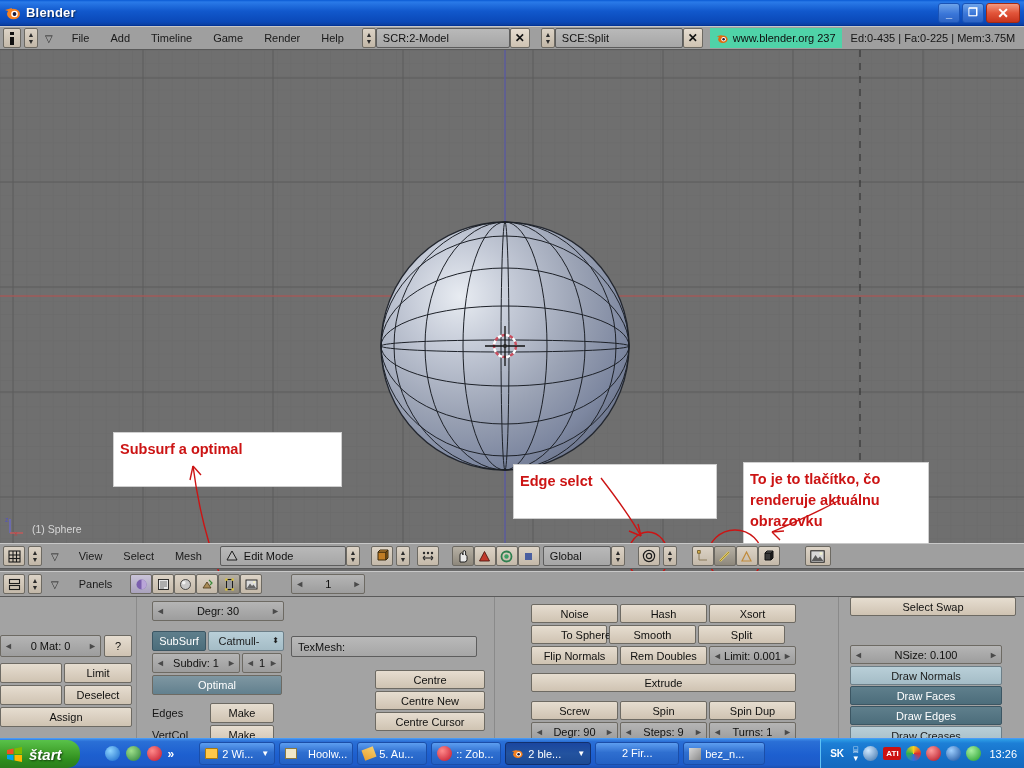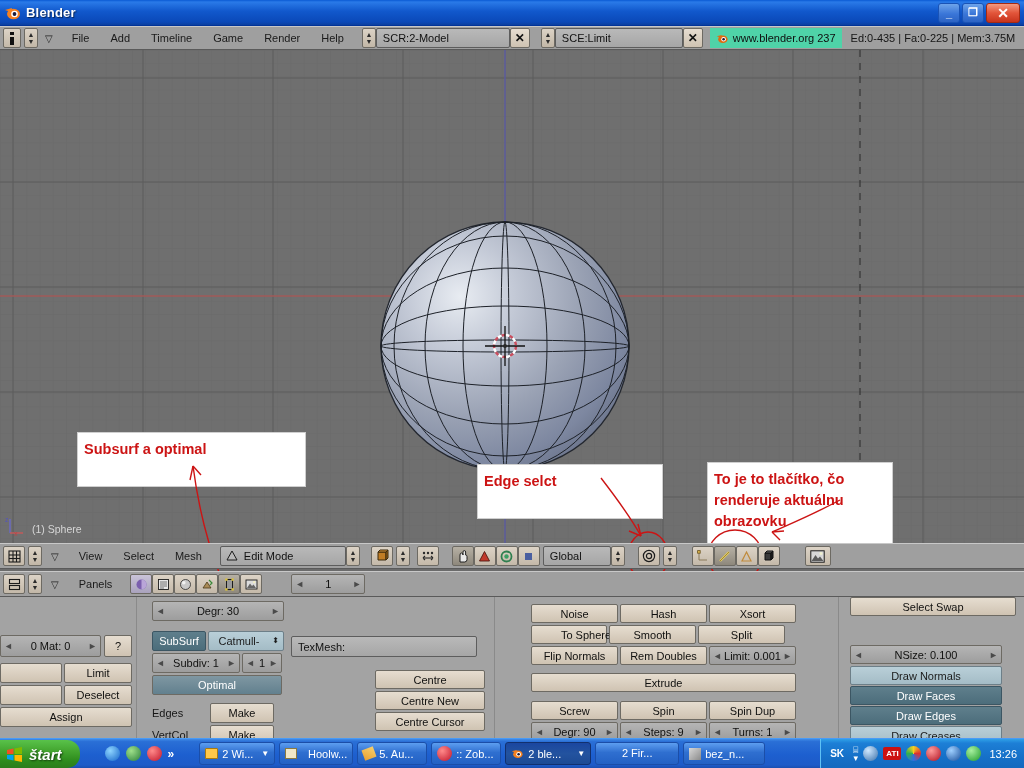--- a/index.html
+++ b/index.html
@@ -102,20 +102,21 @@
   #viewport{
     position:absolute;left:0;top:50px;width:1024px;height:493px;
     background:#6f6f6f; overflow:hidden;
   }
 
   
   .note{
     position:absolute;background:#fff;border:1px solid #cfcfcf;
     color:#cc1414;font-size:14.5px;font-weight:bold;line-height:21px;
     padding:6px 8px 4px 6px;
+    margin-left:36px;
   }
   .ann-svg{position:absolute;left:0;top:0;width:1024px;height:768px;pointer-events:none;}
 
   
   #panels{
     position:absolute;left:0;top:597px;width:1024px;height:141px;
     background:#a3a3a3;
   }
   .panel{ position:absolute; }
   .sep{ position:absolute; width:1px; top:0; bottom:0; background:#8a8a8a; }
@@ -207,21 +208,21 @@
         </div>
       <div class="field" style="width:134px;">SCR:2-Model</div>
       <div class="xbtn">✕</div>
     </div>
 
     <div style="display:flex;margin-left:8px;">
       <div class="stepper">
           <span>▲</span>
           <span>▼</span>
         </div>
-      <div class="field" style="width:128px;">SCE:Limit</div>
+      <div class="field" style="width:128px;">SCE:Split</div>
       <div class="xbtn">✕</div>
     </div>
 
     <div style="display:flex;align-items:center;gap:4px;background:#4fd3a8;height:20px;padding:0 6px;margin-left:4px;">
       <svg width="13" height="13" viewBox="0 0 18 18">
         <ellipse cx="9.5" cy="10" rx="6.5" ry="5.2" fill="#e06a10"></ellipse>
         <circle cx="10.5" cy="10" r="3.2" fill="#ffffff"></circle>
           <circle cx="10.5" cy="10" r="1.8" fill="#1a1a3a"></circle>
         <path d="M1 6 L8 4 L7 8 Z" fill="#e06a10"></path>
       </svg>
@@ -299,21 +300,21 @@
         <line x1="6" y1="18" x2="19" y2="18" stroke="#c85a5a" stroke-width="1.4"></line>
         <text x="1" y="7" font-size="7" fill="#5555bb" font-family="Liberation Sans, sans-serif">z</text>
         <text x="10" y="21" font-size="7" fill="#bb4444" font-family="Liberation Sans, sans-serif">x</text>
       </svg>
       <span style="color:#d6d6d6;font-size:10.5px;padding-bottom:2px;">(1) Sphere</span>
     </div>
 
     <div class="note" style="left:77px;top:382px;width:229px;height:55px;">
       <span>Subsurf a optimal</span>
     </div>
-    <div class="note" style="left:477px;top:414px;width:186px;height:55px;">
+    <div class="note" style="left:477px;top:414px;width:204px;height:55px;">
       <span>Edge selct</span>
     </div>
     <div class="note" style="left:707px;top:412px;width:186px;height:92px;">
       <span>To je to tlačítko, čo renderuje aktuálnu obrazovku</span>
     </div>
   </div>
 
   <svg class="ann-svg">
     <g stroke="#cc1414" stroke-width="1.4" fill="none">
 

